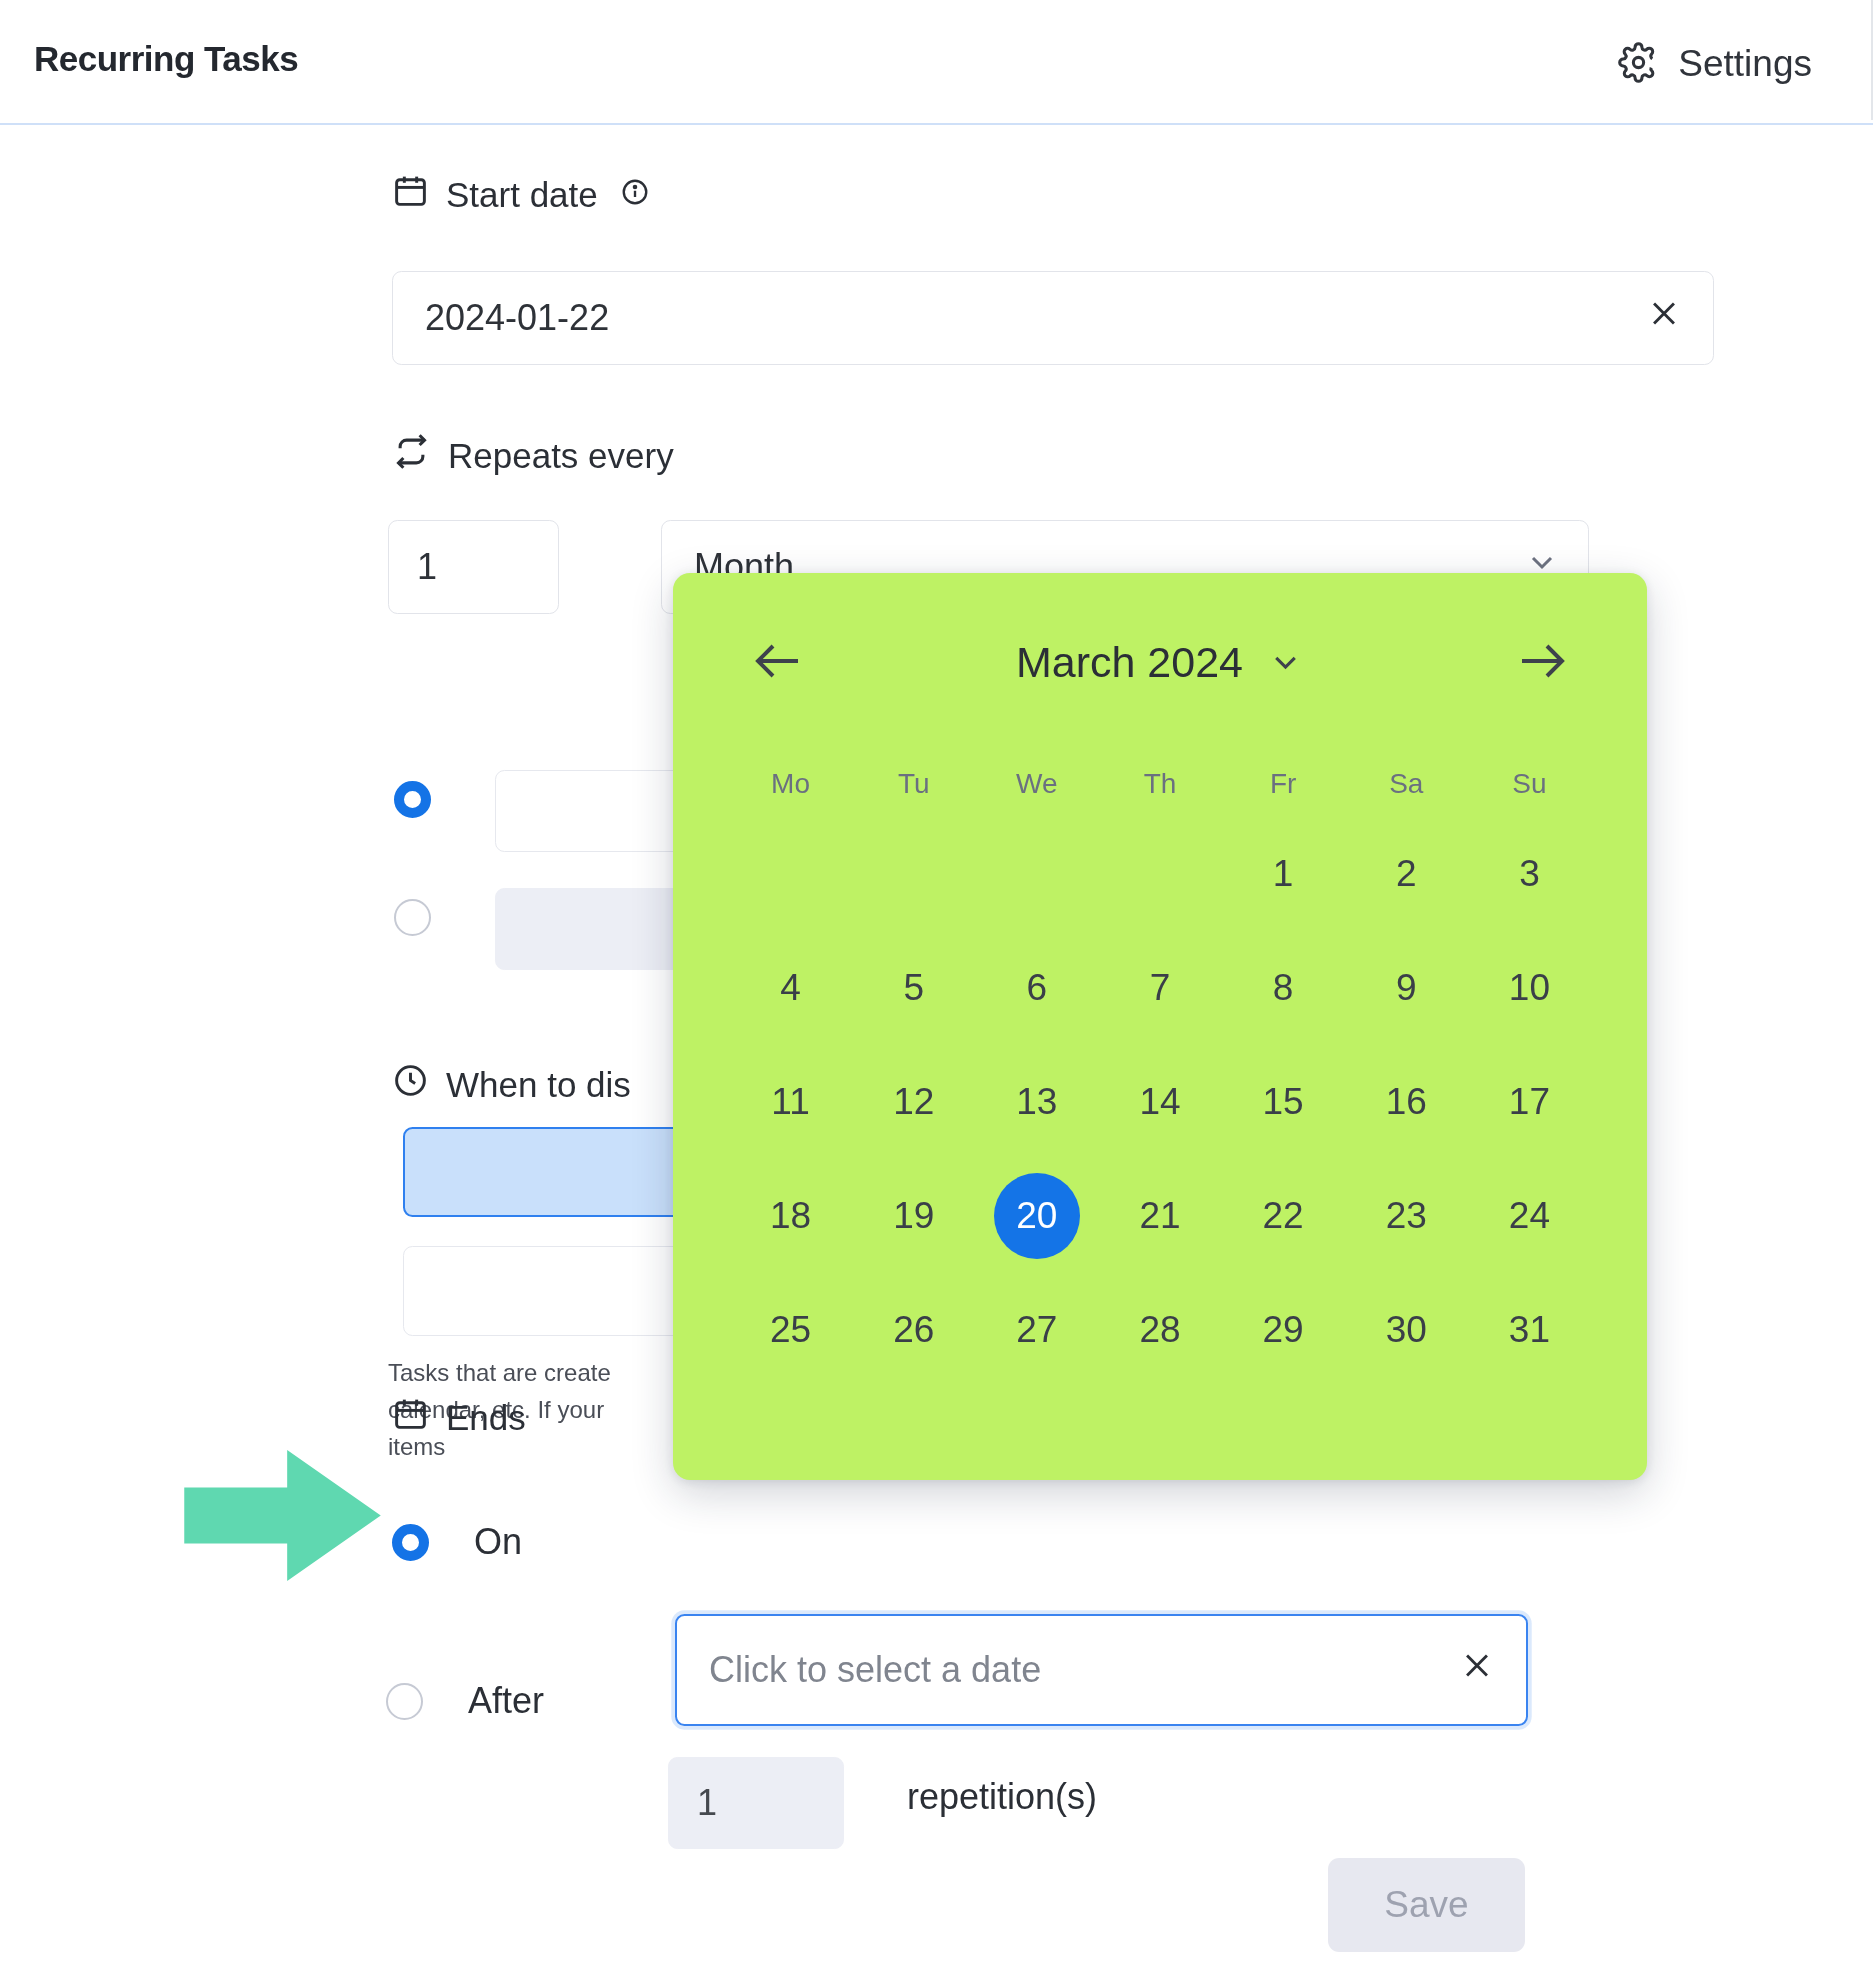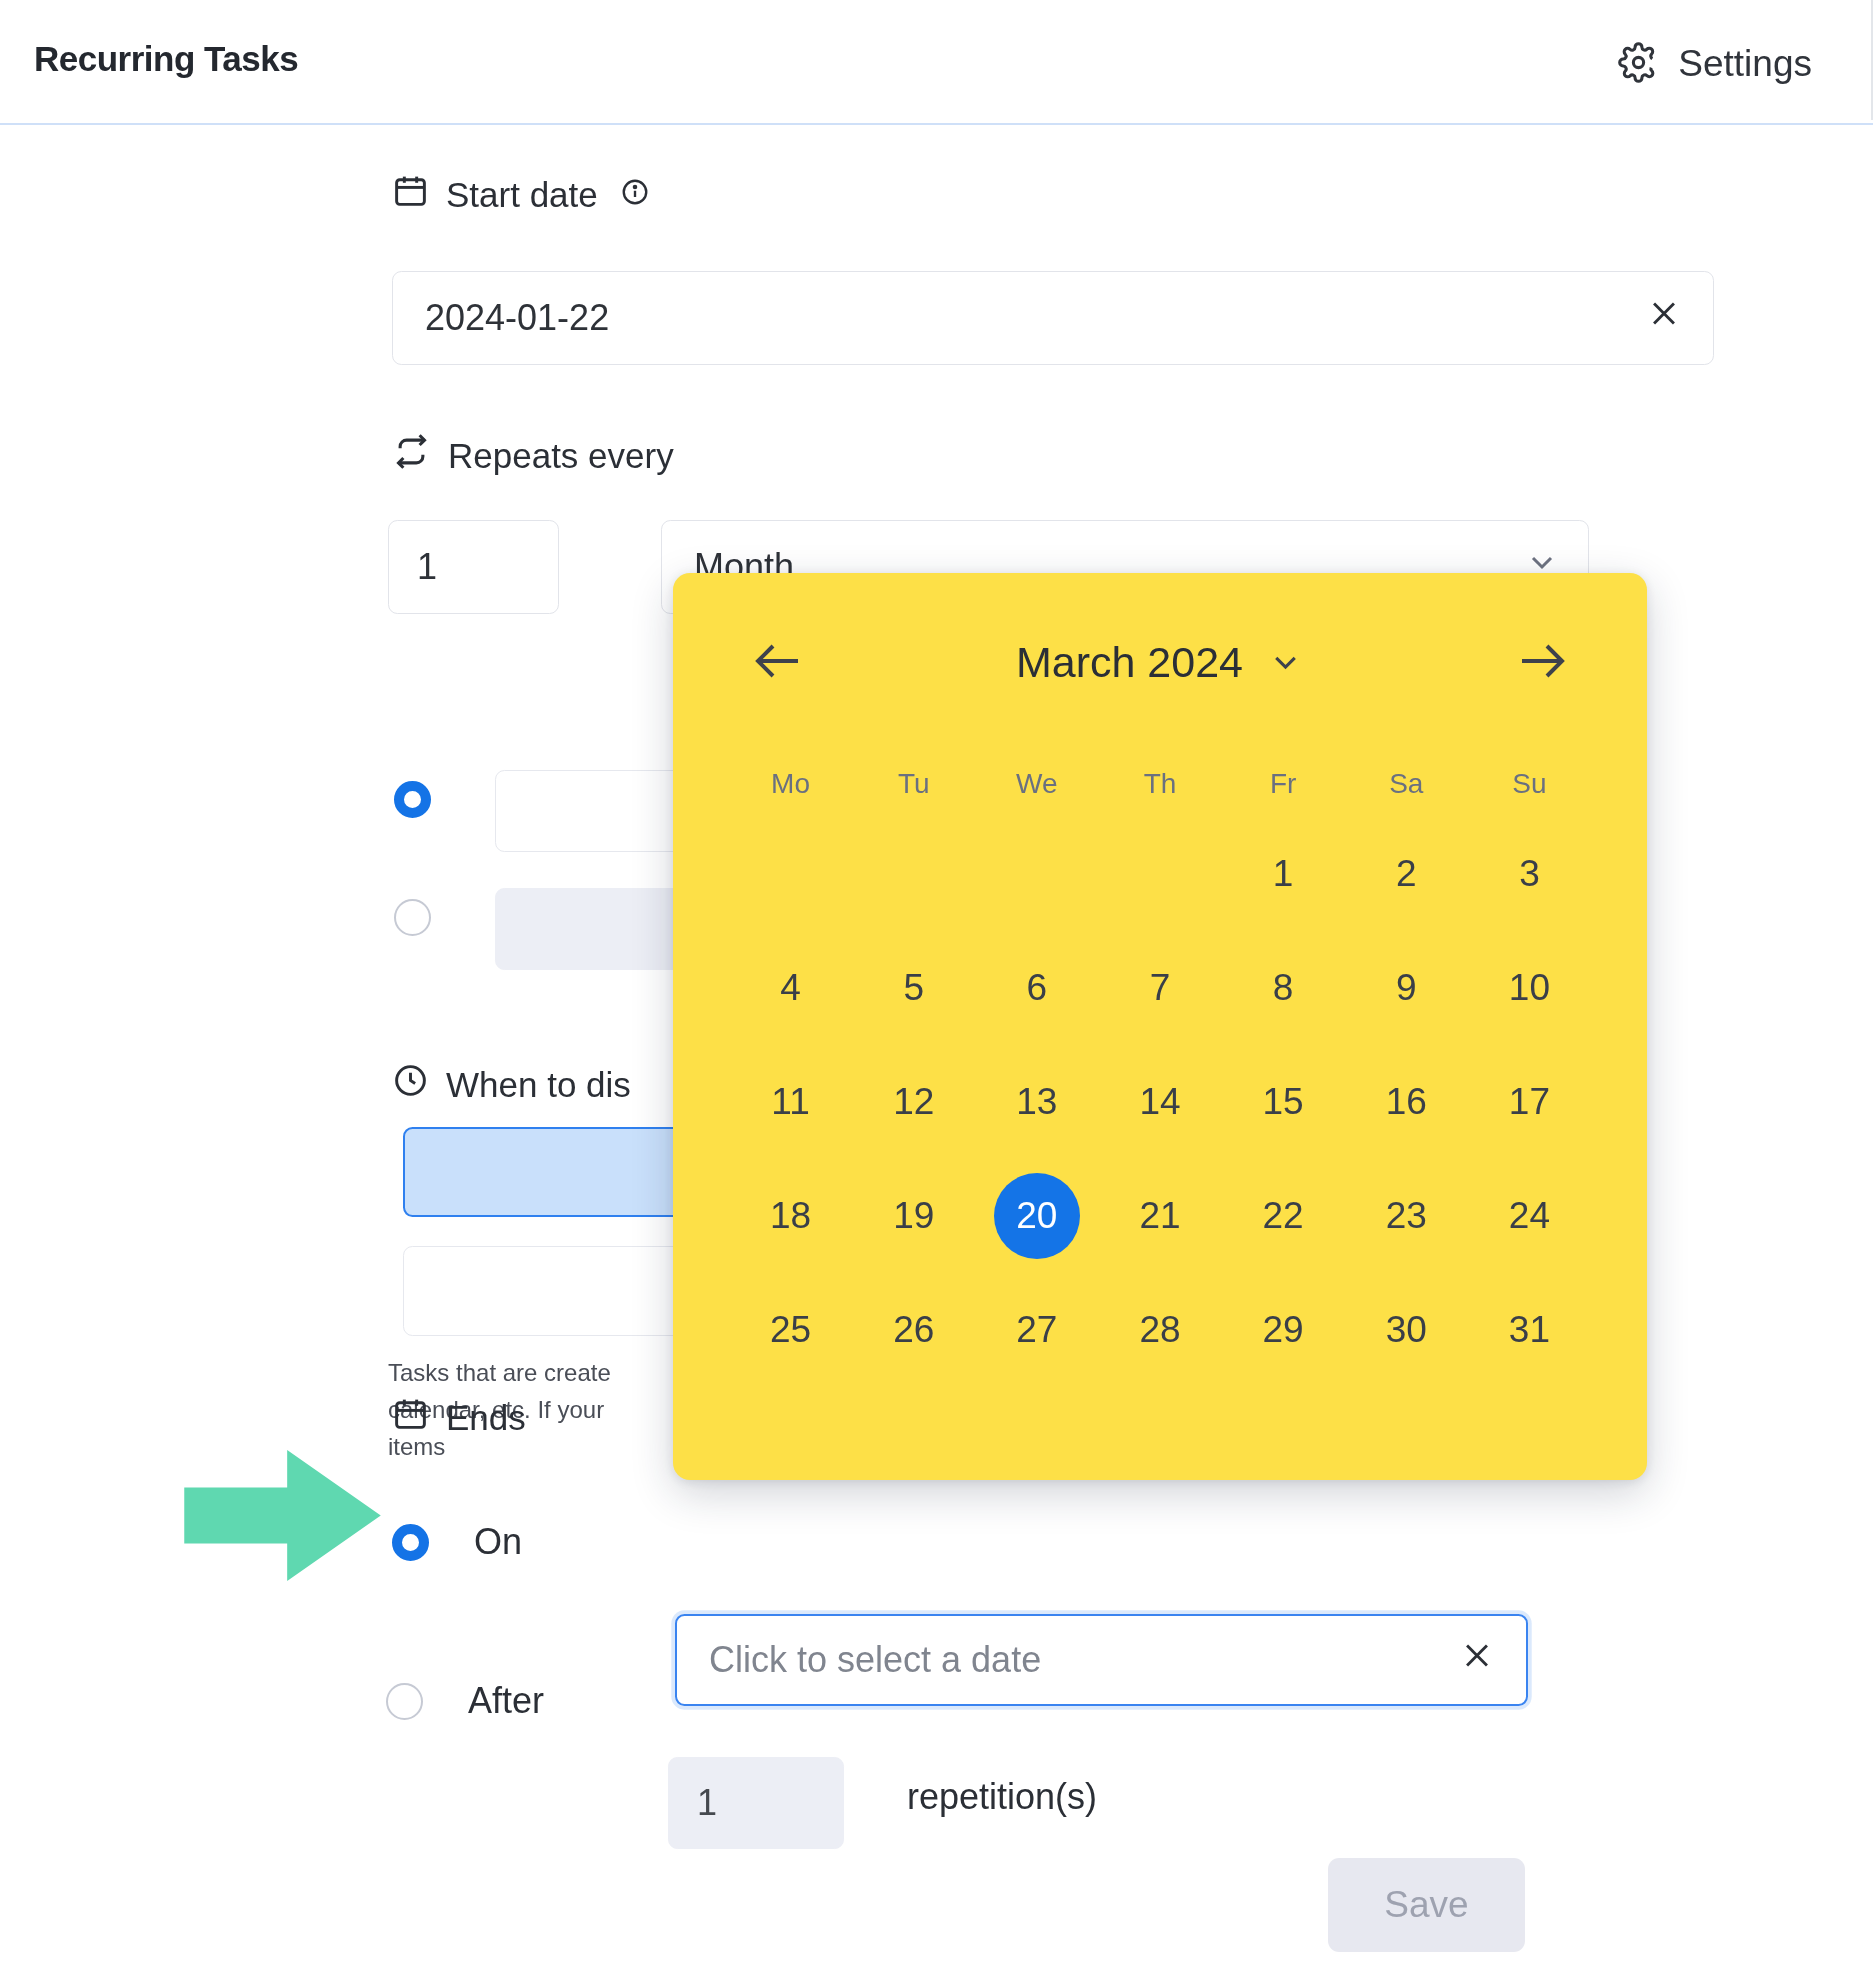--- a/index.html
+++ b/index.html
@@ -195,21 +195,21 @@
     color: #2b2f36;
   }
 
   
   .calendar {
     position: absolute;
     left: 673px;
     top: 573px;
     width: 974px;
     height: 907px;
-    background: #fde047;
+    background: #bef264;
     border-radius: 17px;
     box-shadow: 0 13px 43px rgba(25,35,60,0.20), 0 1.9px 9.4px rgba(25,35,60,0.10);
     box-sizing: border-box;
   }
   .cal-header {
     position: absolute;
     left: 0; top: 0;
     width: 974px;
     height: 178px;
     display: flex;
@@ -424,21 +424,21 @@
       </span>
       <span>Ends</span>
     </div>
   </div>
 
   <div class="radio-row" style="left:392px; top:1396px; gap:45px;">
     <span class="radio on"></span>
     <span class="rlabel">On</span>
   </div>
 
-  <div class="text-input focused" style="position:absolute; left:675px; top:1489px; width:853px; height:92px;">
+  <div class="text-input focused" style="position:absolute; left:675px; top:1489px; width:853px; height:112px;">
     <span class="placeholder">Click to select a date</span>
     <span class="clear">
       <svg width="34" height="34" viewBox="0 0 24 24" fill="none" stroke="#2b2f36" stroke-width="2">
         <path d="M5 5l14 14"></path>
           <path d="M19 5L5 19"></path>
       </svg>
     </span>
   </div>
 
   <div class="radio-row" style="left:386px; top:1555px; gap:45px;">

